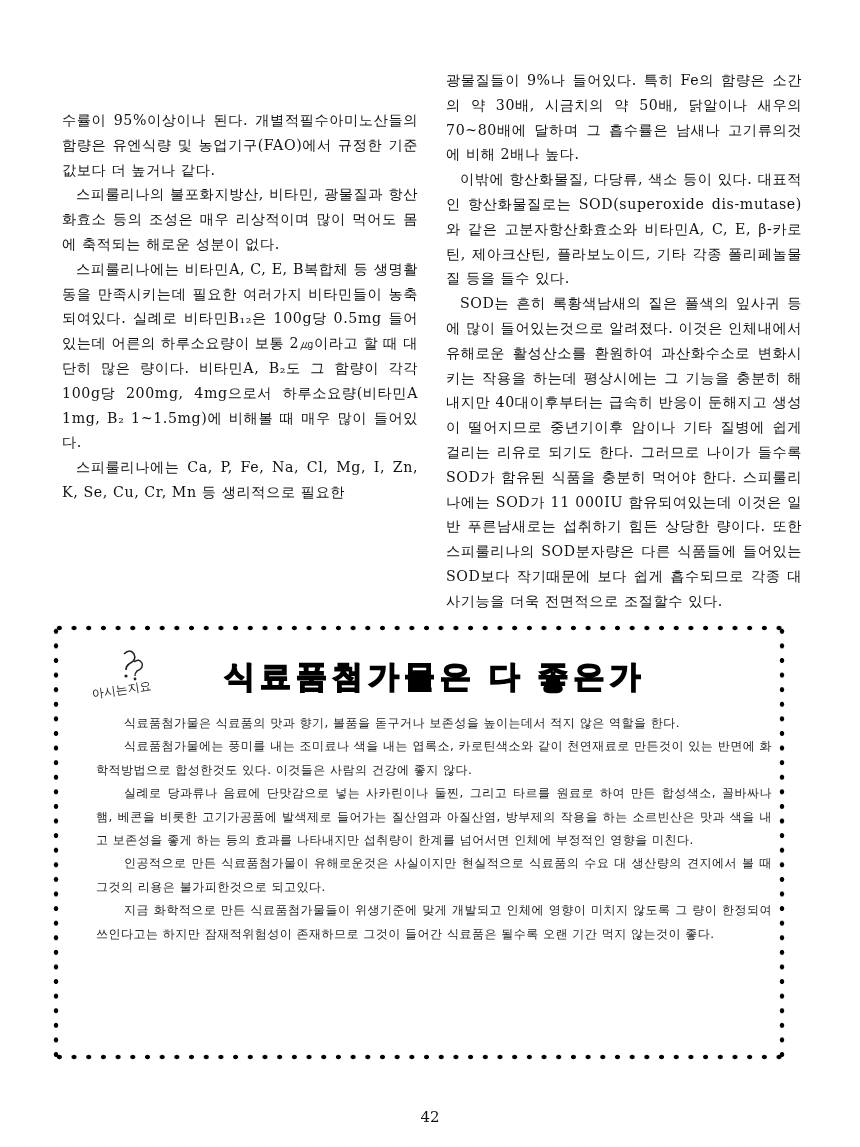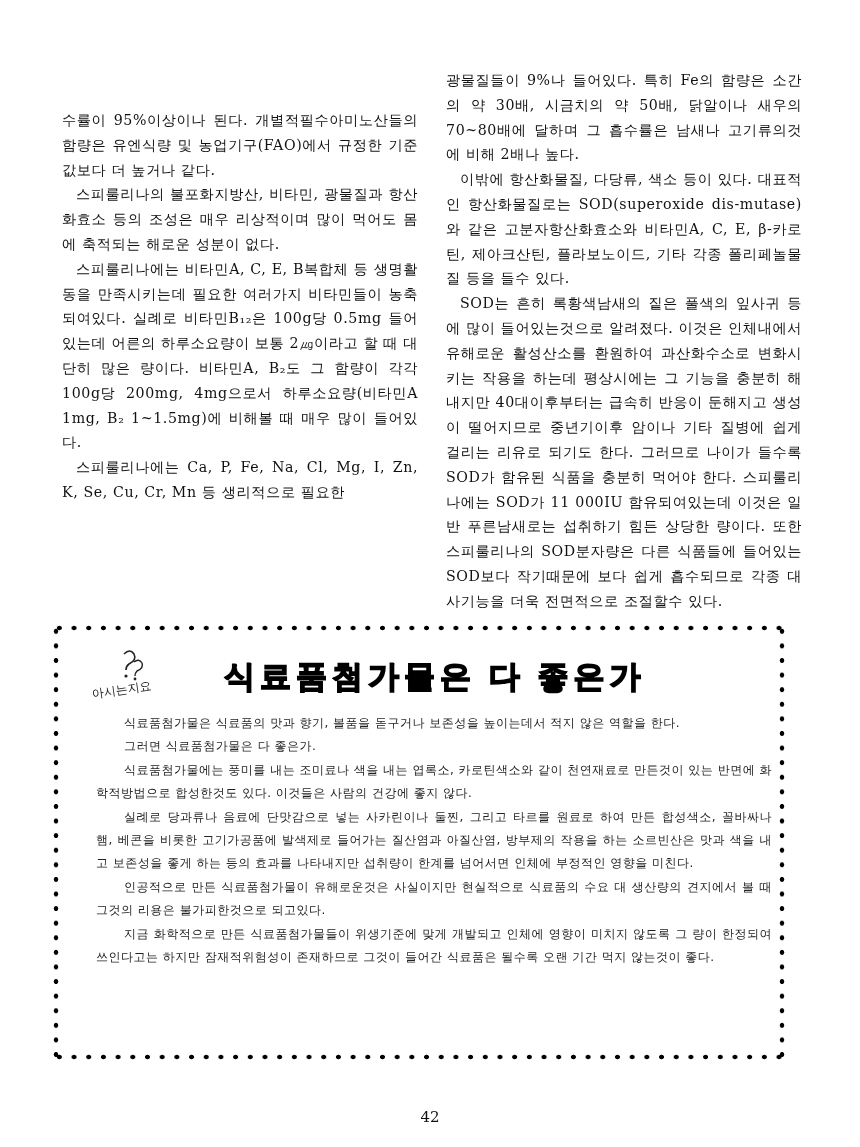--- a/index.html
+++ b/index.html
@@ -53,21 +53,20 @@
       <path d="M34 8 q6 -6 10 0 q3 6 -5 10 q-3 2 -3 6" fill="none" stroke="#222" stroke-width="1.6"></path>
       <path d="M44 16 q5 -4 8 1 q2 5 -5 8 q-2 2 -2 5" fill="none" stroke="#222" stroke-width="1.4"></path>
       <circle cx="36" cy="30" r="1.6" fill="#222"></circle>
       <circle cx="45" cy="33" r="1.4" fill="#222"></circle>
       <text x="2" y="48" font-family="DejaVu Sans, sans-serif" font-size="12" fill="#222" transform="rotate(-8 30 46)">아시는지요</text>
     </svg>
   </div>
   <div class="box-title">식료품첨가물은 다 좋은가</div>
   <div class="box-body">
     <p>식료품첨가물은 식료품의 맛과 향기, 볼품을 돋구거나 보존성을 높이는데서 적지 않은 역할을 한다.</p>
-    <p>그러면 식료품첨가물은 다 좋은가.</p>
     <p>식료품첨가물에는 풍미를 내는 조미료나 색을 내는 엽록소, 카로틴색소와 같이 천연재료로 만든것이 있는 반면에 화학적방법으로 합성한것도 있다. 이것들은 사람의 건강에 좋지 않다.</p>
     <p>실례로 당과류나 음료에 단맛감으로 넣는 사카린이나 둘찐, 그리고 타르를 원료로 하여 만든 합성색소, 꼴바싸나 햄, 베콘을 비롯한 고기가공품에 발색제로 들어가는 질산염과 아질산염, 방부제의 작용을 하는 소르빈산은 맛과 색을 내고 보존성을 좋게 하는 등의 효과를 나타내지만 섭취량이 한계를 넘어서면 인체에 부정적인 영향을 미친다.</p>
     <p>인공적으로 만든 식료품첨가물이 유해로운것은 사실이지만 현실적으로 식료품의 수요 대 생산량의 견지에서 볼 때 그것의 리용은 불가피한것으로 되고있다.</p>
     <p>지금 화학적으로 만든 식료품첨가물들이 위생기준에 맞게 개발되고 인체에 영향이 미치지 않도록 그 량이 한정되여 쓰인다고는 하지만 잠재적위험성이 존재하므로 그것이 들어간 식료품은 될수록 오랜 기간 먹지 않는것이 좋다.</p>
   </div>
 </div>
 
 <div class="page-num">42</div>
 
 </body></html>

